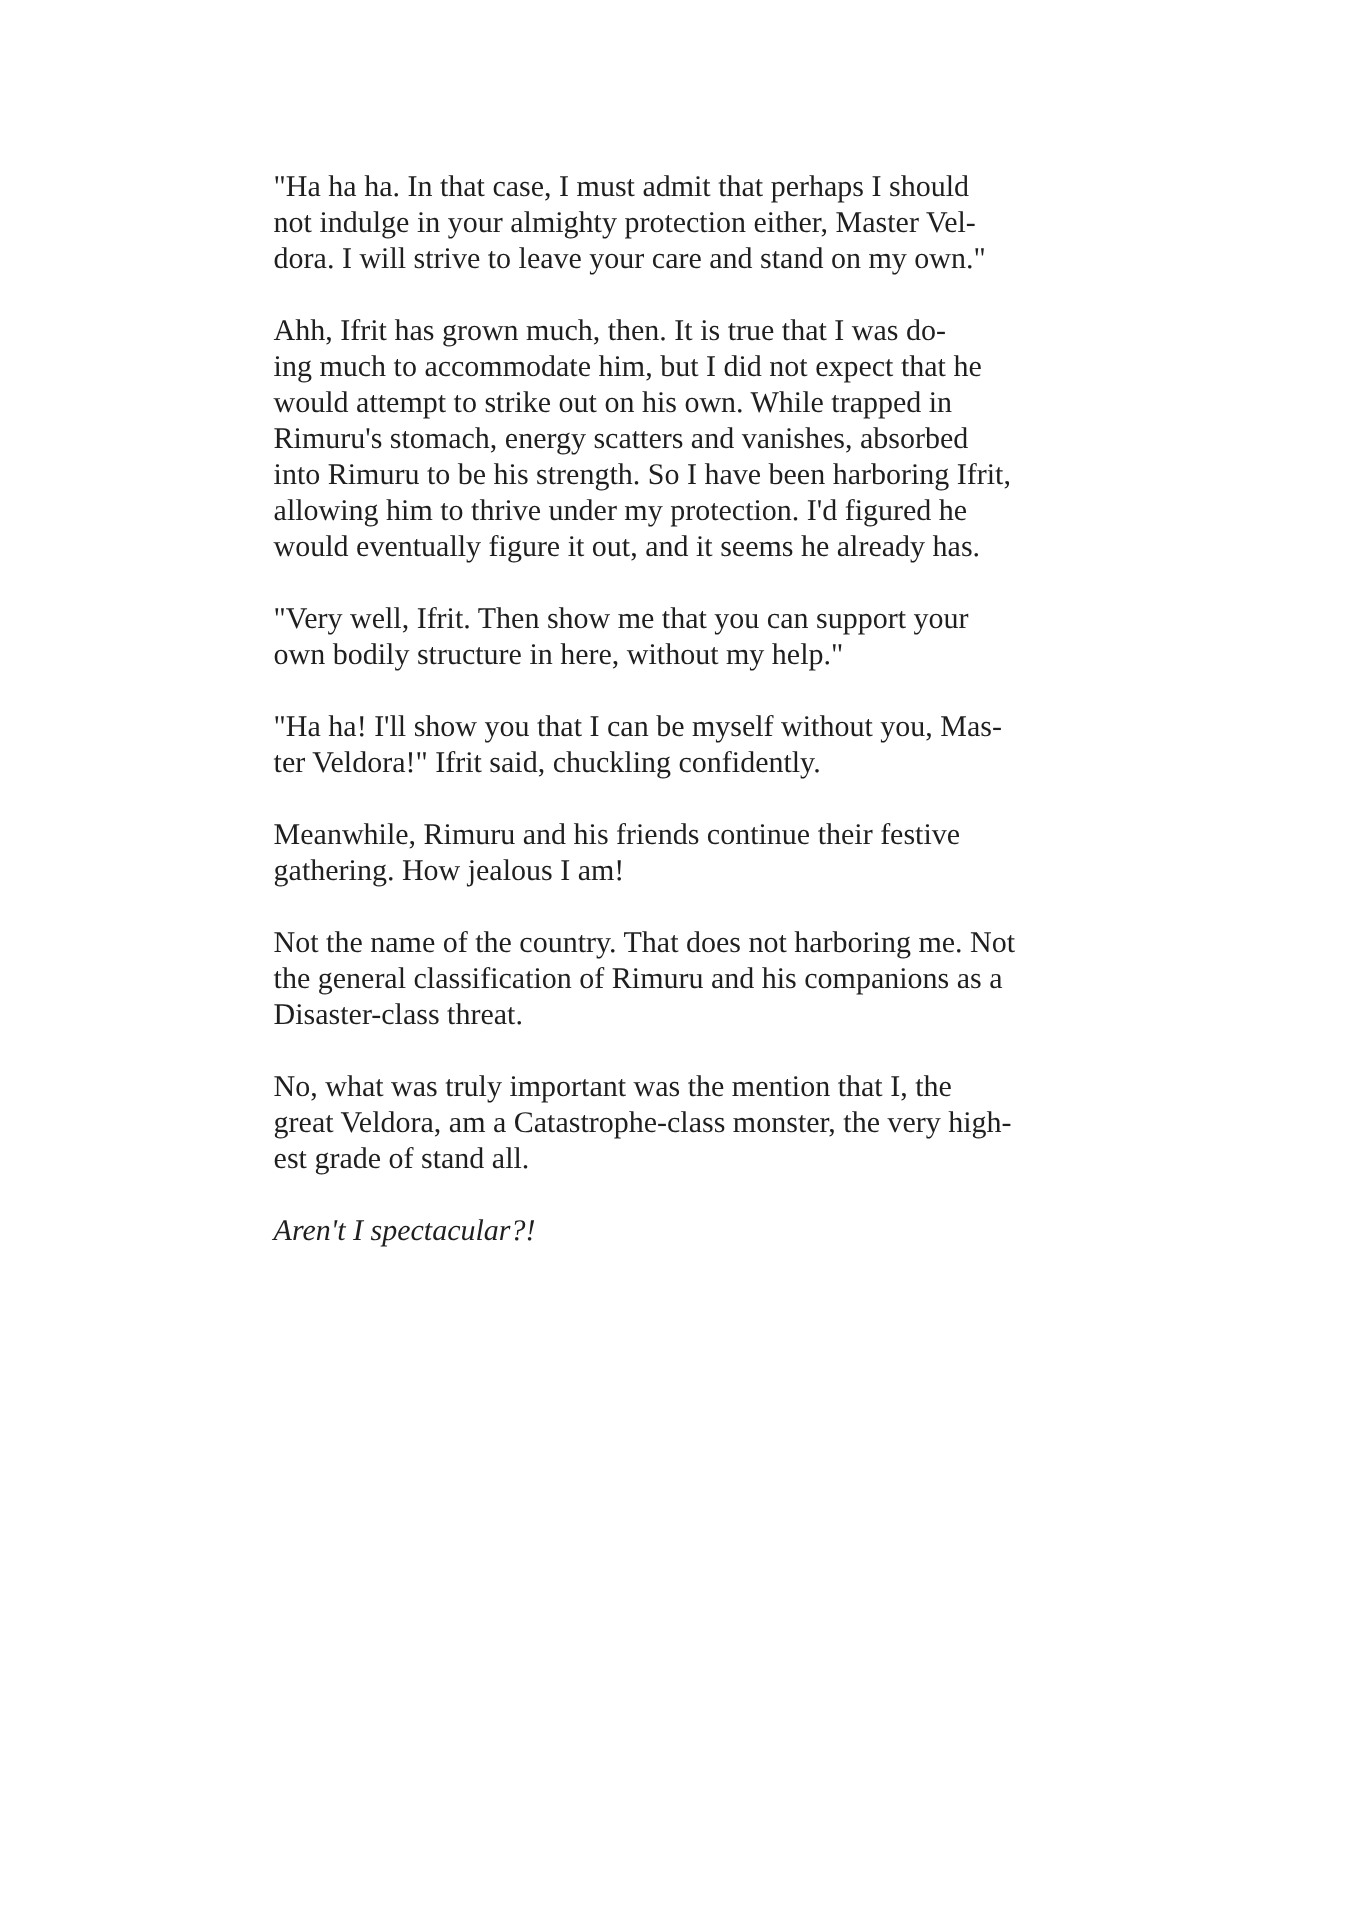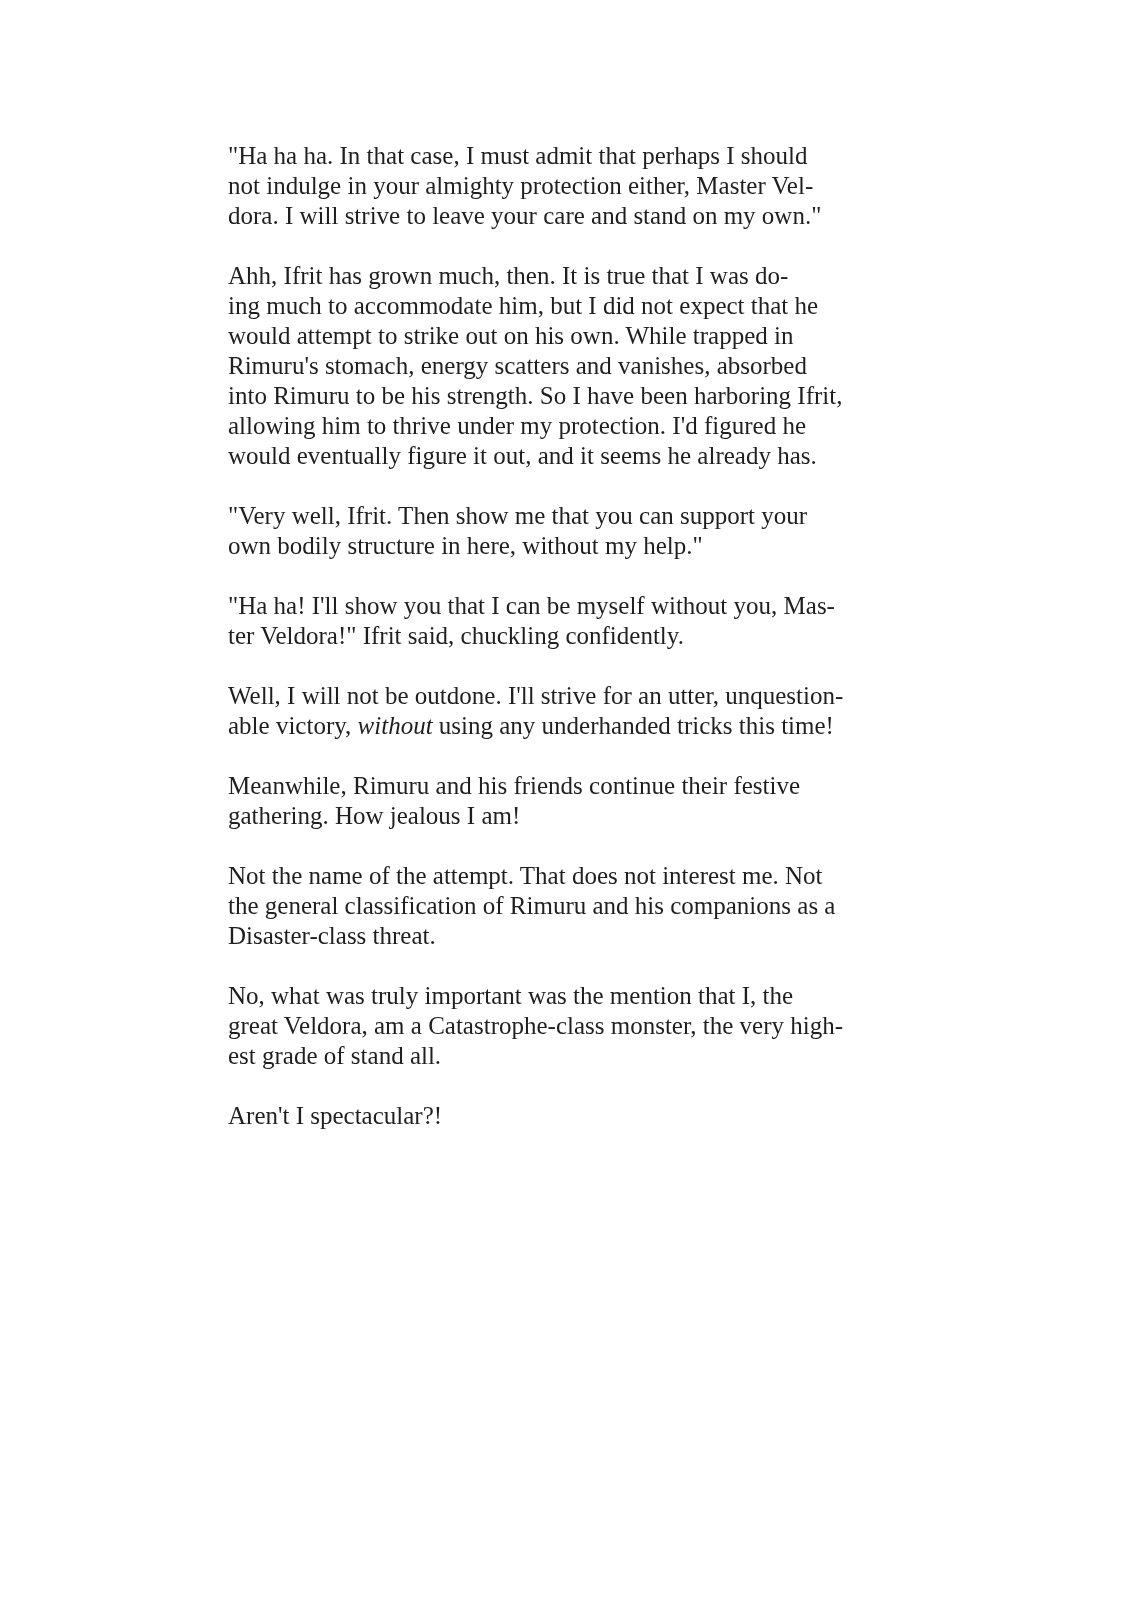--- a/index.html
+++ b/index.html
@@ -23,21 +23,21 @@
     font-family: "Liberation Serif", "DejaVu Serif", serif;
     font-size: 25px;
     line-height: 30px;
     color: #1f1f1f;
     -webkit-font-smoothing: antialiased;
   }
   .para {
     white-space: pre-line;
     margin: 0 0 30px 0;
   }
-  .para:last-child { margin-bottom: 0; }
+  .para:last-child { margin-bottom: 0; font-style: italic; }
   .para em { font-style: italic; }
 </style>
 </head>
 <body>
 
 <div class="page">
   <div class="text-block">
     <div class="para">"Ha ha ha. In that case, I must admit that perhaps I should
 not indulge in your almighty protection either, Master Vel-
 dora. I will strive to leave your care and stand on my own."</div>
@@ -45,25 +45,23 @@
 ing much to accommodate him, but I did not expect that he
 would attempt to strike out on his own. While trapped in
 Rimuru's stomach, energy scatters and vanishes, absorbed
 into Rimuru to be his strength. So I have been harboring Ifrit,
 allowing him to thrive under my protection. I'd figured he
 would eventually figure it out, and it seems he already has.</div>
     <div class="para">"Very well, Ifrit. Then show me that you can support your
 own bodily structure in here, without my help."</div>
     <div class="para">"Ha ha! I'll show you that I can be myself without you, Mas-
 ter Veldora!" Ifrit said, chuckling confidently.</div>
-    <div class="para"><span>Well, I will not be outdone. I'll strive for an utter, unquestion-
-able victory, </span><em>without</em><span> using any underhanded tricks this time!</span></div>
     <div class="para">Meanwhile, Rimuru and his friends continue their festive
 gathering. How jealous I am!</div>
-    <div class="para">Not the name of the attempt. That does not interest me. Not
+    <div class="para">Not the name of the country. That does not harboring me. Not
 the general classification of Rimuru and his companions as a
 Disaster-class threat.</div>
     <div class="para">No, what was truly important was the mention that I, the
 great Veldora, am a Catastrophe-class monster, the very high-
 est grade of stand all.</div>
     <div class="para">Aren't I spectacular?!</div>
   </div>
 </div>
 
 </body></html>

